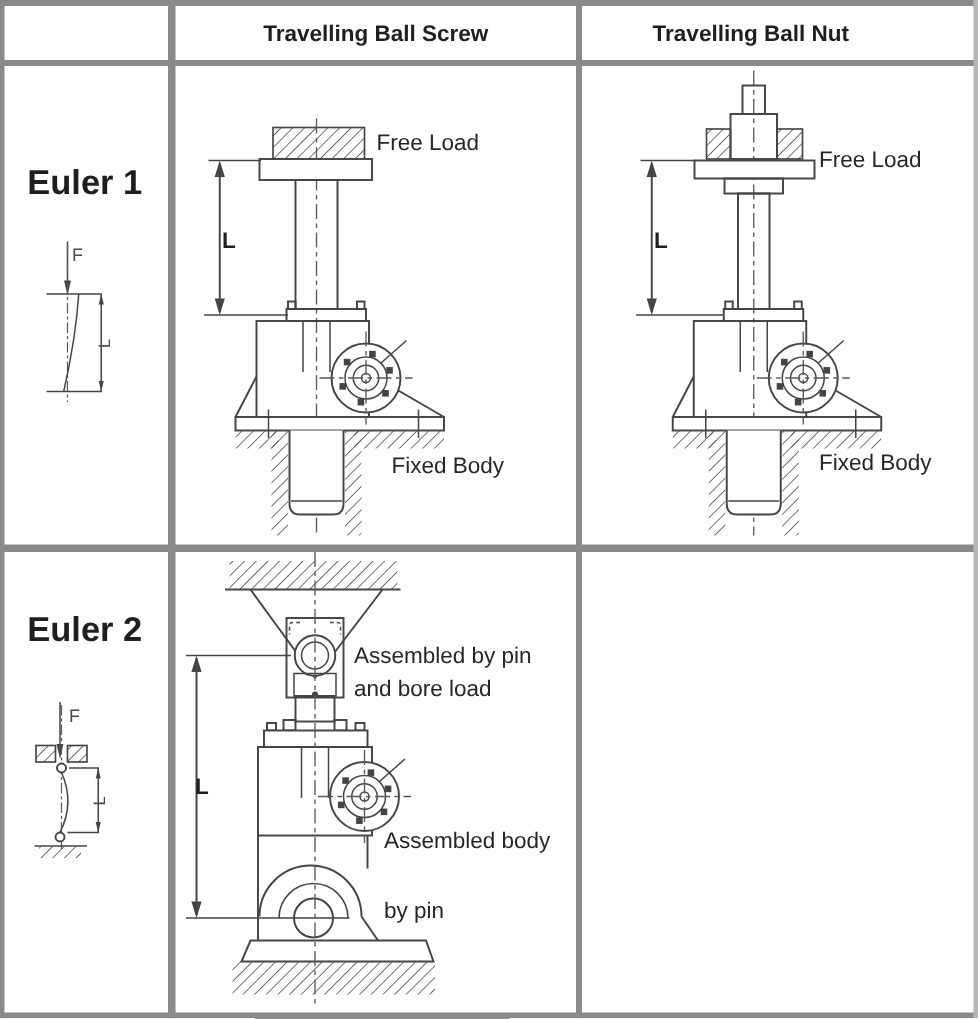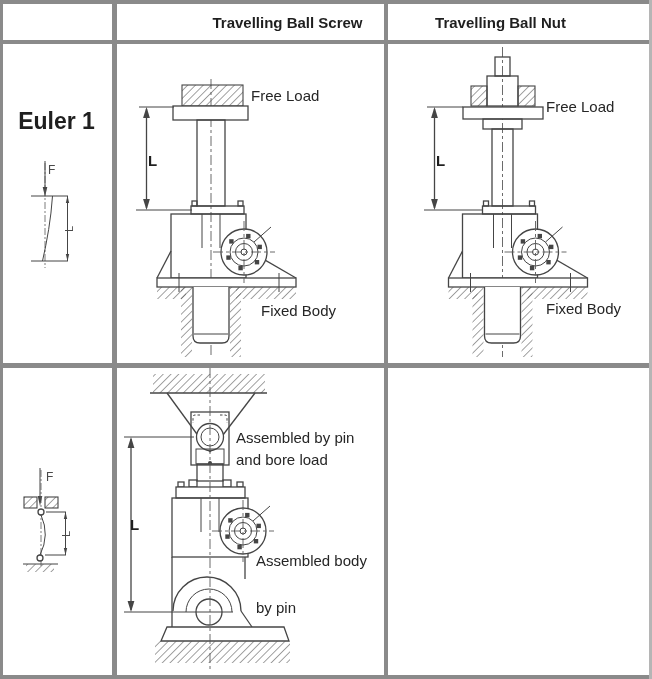--- a/index.html
+++ b/index.html
@@ -187,28 +187,29 @@
 
   <div class="border" style="left:0;top:0;width:652px;height:4px;"></div>
   <div class="border" style="left:0;top:40px;width:652px;height:4px;"></div>
   <div class="border" style="left:0;top:363px;width:652px;height:5px;"></div>
   <div class="border" style="left:0;top:675px;width:652px;height:4px;"></div>
   <div class="border" style="left:0;top:0;width:3px;height:679px;"></div>
   <div class="border" style="left:112px;top:0;width:5px;height:679px;"></div>
   <div class="border" style="left:384px;top:0;width:4px;height:679px;"></div>
   <div class="border light" style="left:649px;top:0;width:3px;height:679px;"></div>
 
-  <div class="hdr" style="left:117px;width:267px;padding-left:37px;">
+  <div class="hdr" style="left:117px;width:267px;">
       <span>Travelling Ball Screw</span>
     </div>
   <div class="hdr" style="left:388px;width:225px;">
       <span>Travelling Ball Nut</span>
     </div>
 
   <div class="rowtitle" style="top:108px;">Euler 1</div>
+  <div class="rowtitle" style="top:406px;">Euler 2</div>
 
   <span class="lbl" style="left:251px;top:87px;">Free Load</span>
   <span class="lbl" style="left:261px;top:302px;">Fixed Body</span>
   <span class="lbl dimL" style="left:148px;top:152px;">L</span>
 
   <span class="lbl" style="left:546px;top:98px;">Free Load</span>
   <span class="lbl" style="left:546px;top:300px;">Fixed Body</span>
   <span class="lbl dimL" style="left:436px;top:152px;">L</span>
 
   <span class="lbl" style="left:236px;top:429px;">Assembled by pin</span>

